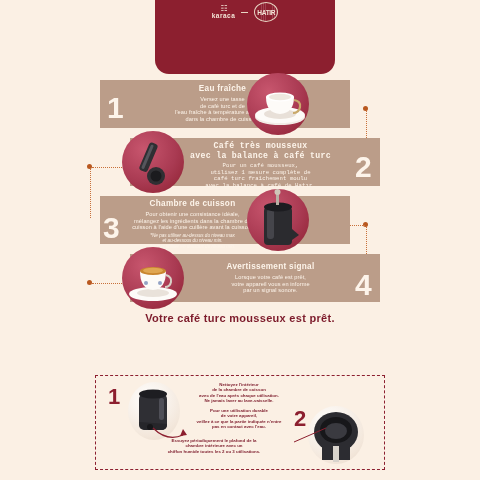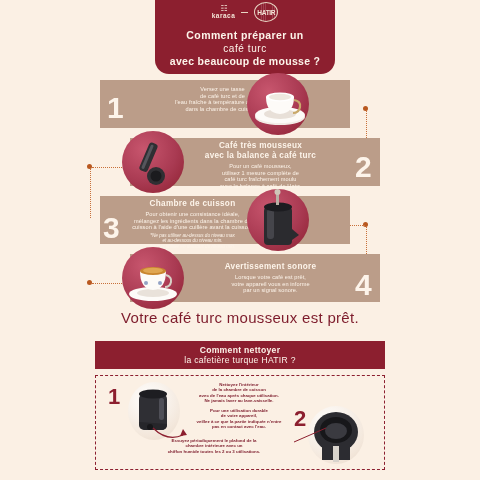--- a/index.html
+++ b/index.html
@@ -68,21 +68,21 @@
   }
   .hdot {
     position:absolute; height:0; border-top:1.5px dotted #c8703a;
   }
   .dot {
     position:absolute; width:5px; height:5px; border-radius:50%; background:#b9581f;
   }
 
   
   .closing { position:absolute; left:0; top:312px; width:480px; text-align:center; color:#7d1b2b; }
-  .closing .c1 { font-size:15px; font-weight:normal; letter-spacing:.3px; line-height:12px; }
+  .closing .c1 { font-size:11px; font-weight:bold; letter-spacing:.3px; line-height:12px; }
   .closing .c2 { font-size:9px; font-weight:bold; font-style:italic; letter-spacing:.3px; line-height:12px; }
 
   
   .cleanhead {
     position:absolute; left:95px; top:341px; width:290px; height:28px;
     background:#8c1f2f; display:flex; flex-direction:column;
     align-items:center; justify-content:center; color:#fdf4ea;
   }
   .cleanhead .h1 { font-size:8.6px; font-weight:bold; letter-spacing:.3px; line-height:10px; }
   .cleanhead .h2 { font-size:8.6px; letter-spacing:.3px; line-height:10px; }
@@ -107,49 +107,45 @@
     <div class="logo-row">
       <div class="logo-karaca">
         <span class="mark">☷</span>
         <span class="word">karaca</span>
       </div>
       <span class="logo-sep"></span>
       <div class="logo-hatir">
         <span>HATIR</span>
       </div>
     </div>
-    <div class="header-title">
-      <div class="l1">Comment préparer un</div>
-      <div class="l2">café turc</div>
-      <div class="l3">avec beaucoup de mousse ?</div>
-    </div>
   </div>
 
   <div class="band band-1"></div>
   <div class="bignum" style="left:107px; top:93px;">1</div>
   <div class="txtblock" style="left:140px; top:84px;">
+    <div class="t">Eau fraîche</div>
     <div class="b">Versez une tasse<br>de café turc et de<br>l'eau fraîche à température ambiante<br>dans la chambre de cuisson.</div>
   </div>
   <div class="circle" style="left:247px; top:73px;">
     <svg class="cimg" viewBox="0 0 62 62">
       <ellipse cx="33" cy="44" rx="25" ry="8" fill="#f2ece6"></ellipse>
       <ellipse cx="33" cy="42" rx="25" ry="8" fill="#fdfbf8"></ellipse>
       <ellipse cx="33" cy="41" rx="16" ry="5" fill="#e8e0d8"></ellipse>
       <path d="M19 24 q0 16 14 17 q14 -1 14 -17 z" fill="#fdfbf8"></path>
       <ellipse cx="33" cy="24" rx="14" ry="4.5" fill="#ffffff"></ellipse>
       <ellipse cx="33" cy="24" rx="11" ry="3.2" fill="#efe8e0"></ellipse>
       <path d="M47 27 q7 1 6 7 q-1 6 -7 6" stroke="#c9a96a" stroke-width="2.2" fill="none"></path>
     </svg>
   </div>
   <div class="dot" style="left:363px; top:106px;"></div>
   <div class="vdot" style="left:365.5px; top:110px; height:50px;"></div>
 
   <div class="band band-2"></div>
   <div class="bignum" style="left:355px; top:152px;">2</div>
-  <div class="txtblock" style="left:178px; top:141px;">
+  <div class="txtblock" style="left:178px; top:141px;font-family:Liberation Mono, monospace;">
     <div class="t">Café très mousseux<br>avec la balance à café turc</div>
     <div class="b">Pour un café mousseux,<br>utilisez 1 mesure complète de<br>café turc fraîchement moulu<br>avec la balance à café de Hatır.</div>
   </div>
   <div class="circle" style="left:122px; top:131px;">
     <svg class="cimg" viewBox="0 0 62 62">
       <rect x="22" y="11" width="9" height="30" rx="3" transform="rotate(23 26 26)" fill="#2f2f33"></rect>
       <rect x="24" y="13" width="3" height="26" rx="1.5" transform="rotate(23 26 26)" fill="#55555c"></rect>
       <circle cx="34" cy="45" r="9" fill="#2f2f33"></circle>
       <circle cx="34" cy="45" r="5.5" fill="#1b1b1e"></circle>
     </svg>
@@ -175,21 +171,21 @@
       <path d="M45 40 l7 6 l-7 5 z" fill="#2b2b2f"></path>
     </svg>
   </div>
   <div class="dot" style="left:363px; top:222px;"></div>
   <div class="hdot" style="left:350px; top:224.5px; width:15px;"></div>
   <div class="vdot" style="left:365.5px; top:226px; height:50px;"></div>
 
   <div class="band band-4"></div>
   <div class="bignum" style="left:355px; top:270px;">4</div>
   <div class="txtblock" style="left:188px; top:262px;">
-    <div class="t">Avertissement sonore</div>
+    <div class="t">Avertissement signal</div>
     <div class="b">Lorsque votre café est prêt,<br>votre appareil vous en informe<br>par un signal sonore.</div>
   </div>
   <div class="circle" style="left:122px; top:247px;">
     <svg class="cimg" viewBox="0 0 62 62">
       <ellipse cx="31" cy="47" rx="24" ry="7" fill="#fdfbf8"></ellipse>
       <ellipse cx="31" cy="46" rx="16" ry="4" fill="#e9e2da"></ellipse>
       <path d="M18 24 q0 18 13 19 q13 -1 13 -19 z" fill="#fdfbf8"></path>
       <ellipse cx="31" cy="24" rx="13" ry="4" fill="#c9862f"></ellipse>
       <ellipse cx="31" cy="23.5" rx="10" ry="2.8" fill="#e0a752"></ellipse>
       <path d="M44 28 q6 2 5 7 q-1 5 -6 5" stroke="#d8d0c6" stroke-width="2" fill="none"></path>
@@ -197,24 +193,20 @@
       <circle cx="38" cy="36" r="2" fill="#3a5a9a" opacity=".55"></circle>
     </svg>
   </div>
   <div class="dot" style="left:87px; top:280px;"></div>
   <div class="hdot" style="left:92px; top:282.5px; width:30px;"></div>
 
   <div class="closing">
     <div class="c1">Votre café turc mousseux est prêt.</div>
   </div>
 
-  <div class="cleanhead">
-    <div class="h1">Comment nettoyer</div>
-    <div class="h2">la cafetière turque HATIR ?</div>
-  </div>
 
   <div class="cleanpanel">
     <div class="cnum" style="left:12px; top:10px;">1</div>
     <div class="cphoto" style="left:32px; top:6px; width:52px; height:58px;">
       <svg viewBox="0 0 52 58" width="52" height="58">
         <rect x="11" y="12" width="28" height="36" rx="5" fill="#2f2f34"></rect>
         <ellipse cx="25" cy="12" rx="14" ry="4.5" fill="#1d1d21"></ellipse>
         <rect x="31" y="16" width="5" height="22" rx="2.5" fill="#4f4f57"></rect>
         <path d="M11 40 q0 8 8 8 l14 0 q6 0 6 -6 z" fill="#26262a"></path>
         <circle cx="22" cy="45" r="3" fill="#161619"></circle>

